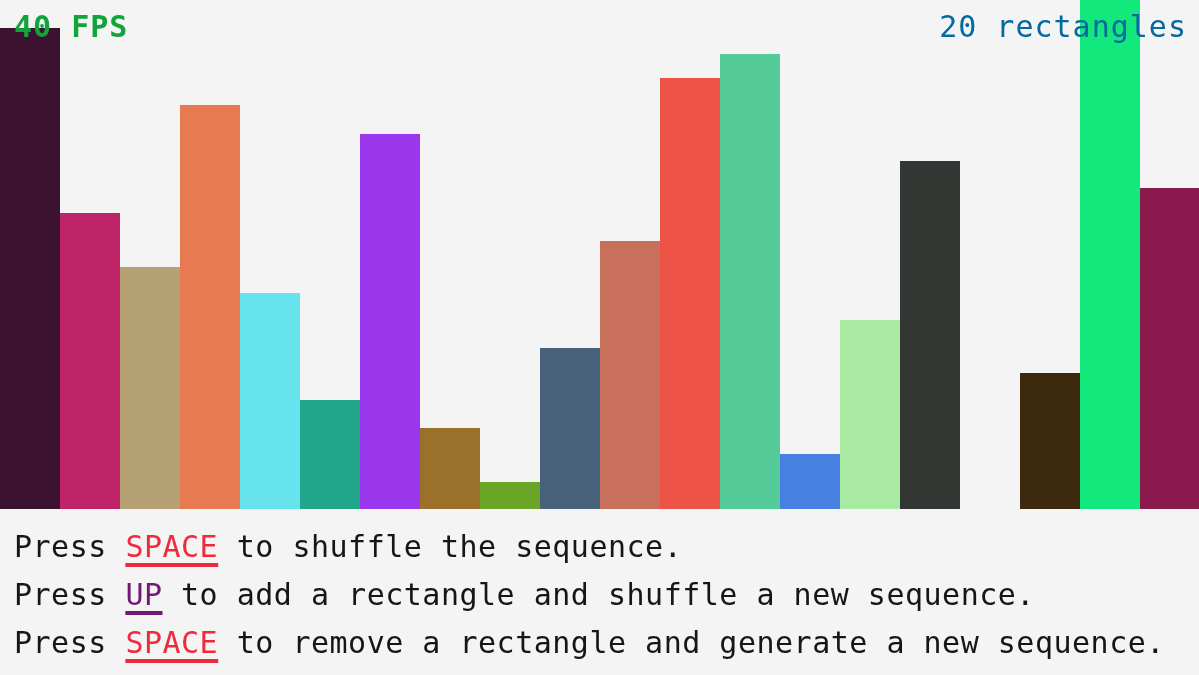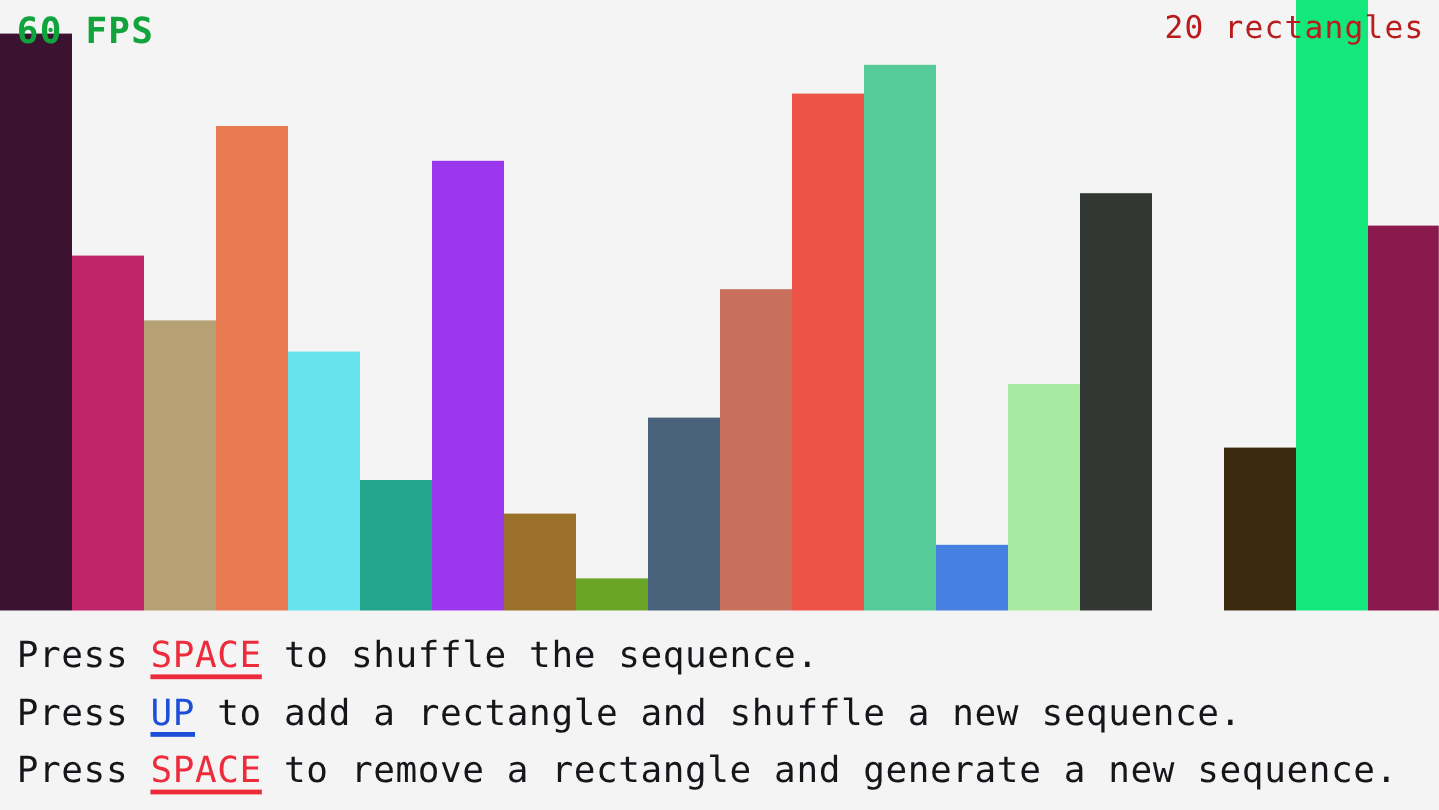--- a/index.html
+++ b/index.html
@@ -41,23 +41,23 @@
     letter-spacing: 1px;
     color: #11a43c;
     font-weight: bold;
     white-space: nowrap;
     z-index: 20;
   }
   #rect-count {
     position: absolute;
     right: 12px;
     top: 9px;
-    font-size: 26px;
+    font-size: 30px;
     letter-spacing: 1px;
-    color: #b91c1c;
+    color: #0369a1;
     white-space: nowrap;
     z-index: 20;
   }
   
   #instructions {
     position: absolute;
     left: 0;
     top: 509px;
     width: 1199px;
     height: 132px;
@@ -100,23 +100,23 @@
       <div class="bar" style="left: 660px; width: 60px; height: 431px; background: rgb(238, 83, 71);"></div>
       <div class="bar" style="left: 720px; width: 60px; height: 455px; background: rgb(85, 203, 154);"></div>
       <div class="bar" style="left: 780px; width: 60px; height: 55px; background: rgb(70, 128, 224);"></div>
       <div class="bar" style="left: 840px; width: 60px; height: 189px; background: rgb(168, 234, 162);"></div>
       <div class="bar" style="left: 900px; width: 60px; height: 348px; background: rgb(51, 55, 51);"></div>
       <div class="bar" style="left: 1020px; width: 60px; height: 136px; background: rgb(61, 42, 14);"></div>
       <div class="bar" style="left: 1080px; width: 60px; height: 525px; background: rgb(18, 232, 123);"></div>
       <div class="bar" style="left: 1140px; width: 60px; height: 321px; background: rgb(138, 26, 78);"></div>
     </div>
 
-  <div id="fps-counter">60 FPS</div>
+  <div id="fps-counter">40 FPS</div>
 
   <div id="rect-count">20 rectangles</div>
 
   <div id="instructions">
       <div class="instruction-line"><span>Press </span><span class="keycap" style="color: rgb(238, 43, 58);">SPACE</span><span> to shuffle the sequence.</span></div>
-      <div class="instruction-line"><span>Press </span><span class="keycap" style="color: #1d4ed8; margin-top: 32px;">UP</span><span> to add a rectangle and shuffle a new sequence.</span></div>
+      <div class="instruction-line"><span>Press </span><span class="keycap" style="color: #701a75; margin-top: 32px;">UP</span><span> to add a rectangle and shuffle a new sequence.</span></div>
       <div class="instruction-line"><span>Press </span><span class="keycap" style="color: rgb(238, 43, 58);">SPACE</span><span> to remove a rectangle and generate a new sequence.</span></div>
     </div>
 
 </div>
 
 </body></html>

